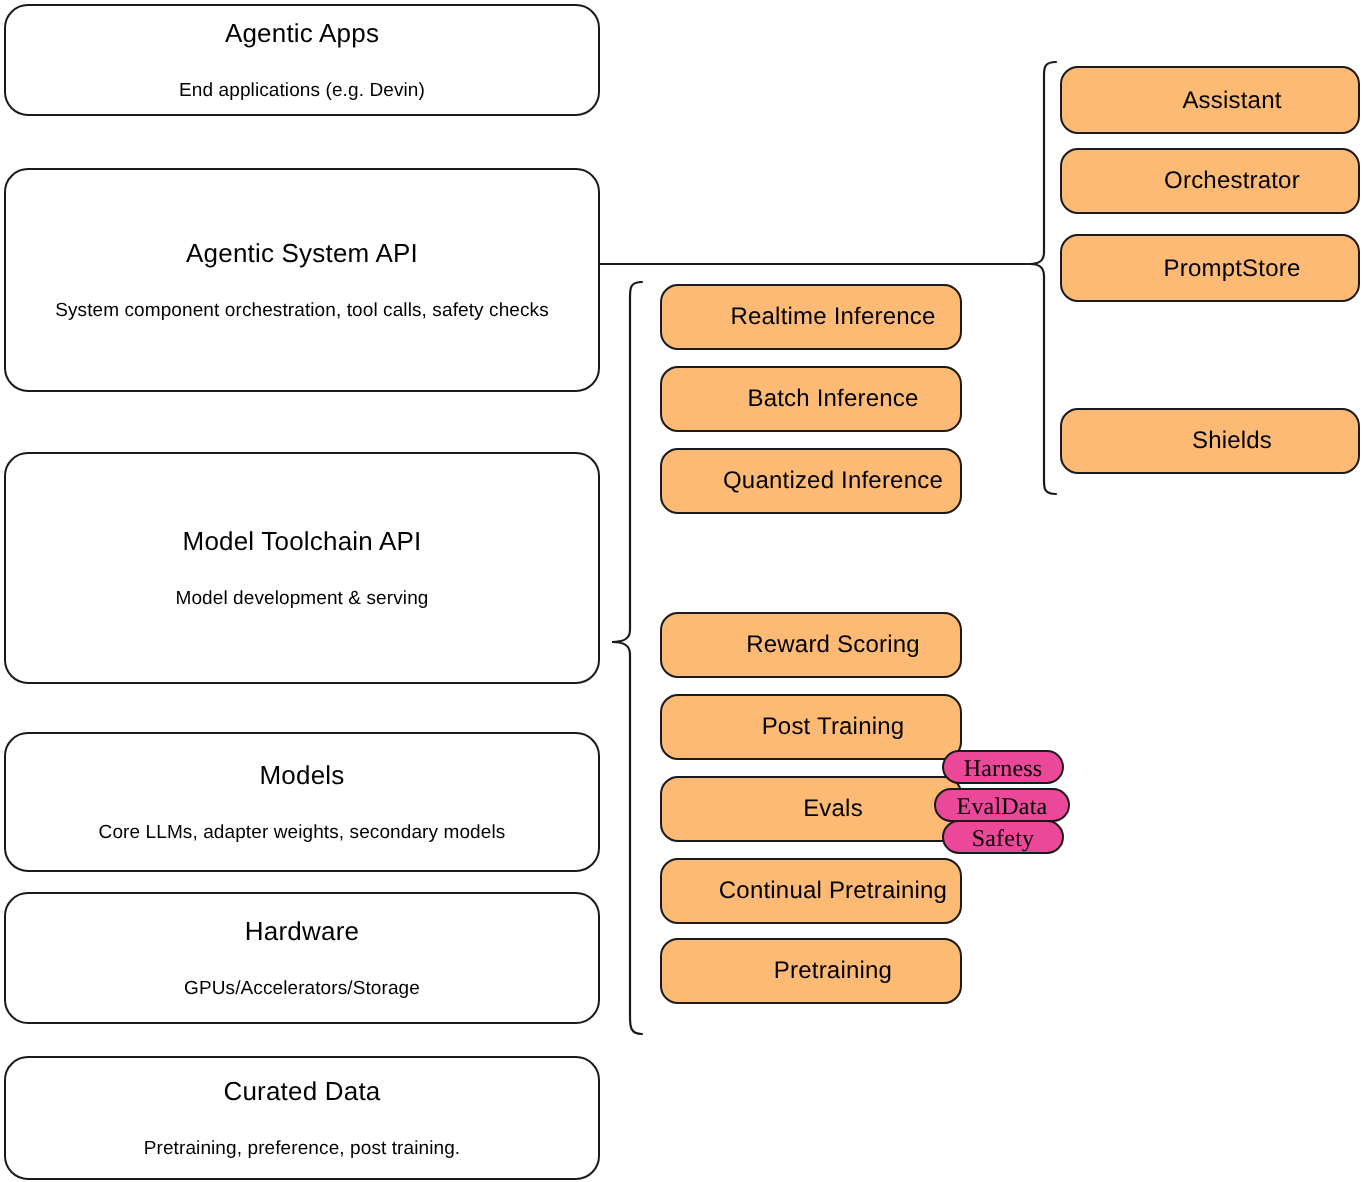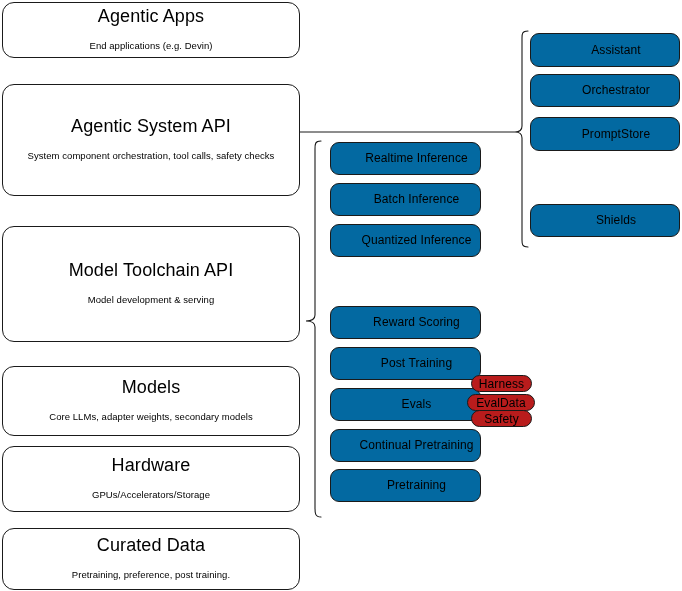--- a/index.html
+++ b/index.html
@@ -24,60 +24,61 @@
     border: 1px solid #1a1a1a;
     border-radius: 12px;
     background: #ffffff;
     display: flex;
     flex-direction: column;
     align-items: center;
     justify-content: center;
     text-align: center;
   }
   .box .title {
-    font-size: 18px;
+    font-size: 13px;
     line-height: 17px;
     color: #000000;
     letter-spacing: 0.1px;
   }
   .box .subtitle {
     font-size: 9.5px;
     line-height: 14px;
     color: #000000;
     margin-top: 14px;
     letter-spacing: 0.05px;
   }
   .stack-box {
     position: absolute;
     box-sizing: border-box;
     border: 1px solid #1a1a1a;
     border-radius: 9px;
-    background: #0369a1;
+    background: #fdba74;
     display: flex;
     align-items: center;
     justify-content: center;
     font-size: 12px;
     line-height: 15px;
     color: #000000;
     letter-spacing: 0.1px;
     padding-left: 22px;
   }
   .pill {
     position: absolute;
     box-sizing: border-box;
     border: 1px solid #1a1a1a;
     border-radius: 999px;
-    background: #b91c1c;
+    background: #ec4899;
     display: flex;
     align-items: center;
     justify-content: center;
     font-size: 12px;
     line-height: 14px;
     color: #000000;
     letter-spacing: 0.1px;
+    font-family: Liberation Serif, serif;
   }
   .brace {
     position: absolute;
     pointer-events: none;
   }
   .connector {
     position: absolute;
     pointer-events: none;
   }
   svg { display: block; overflow: visible; }

